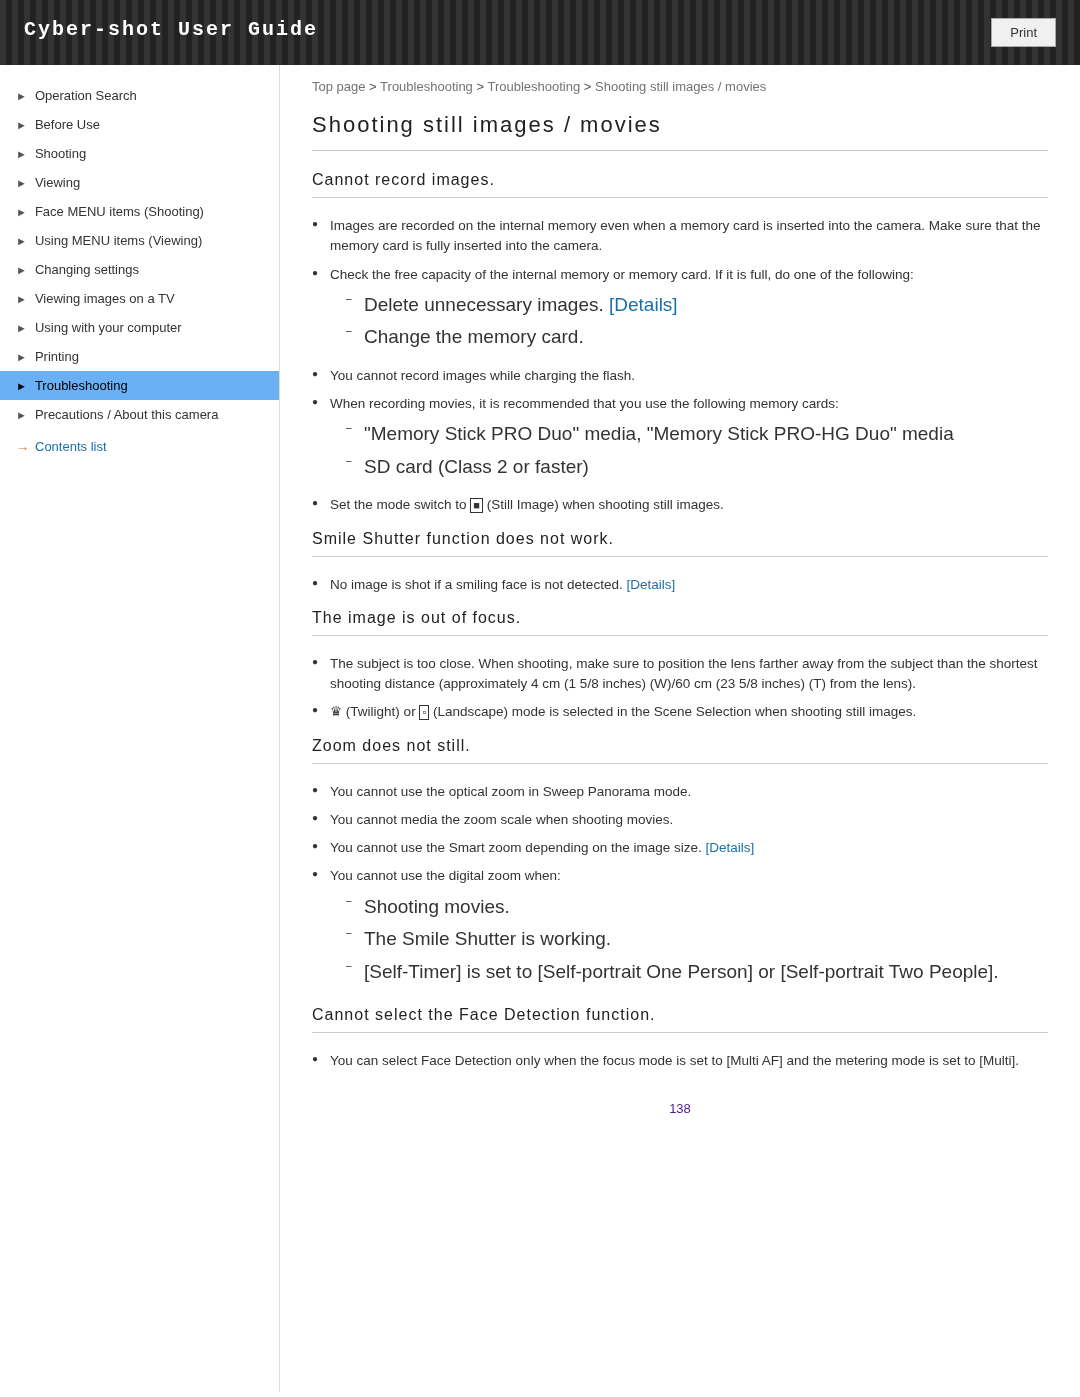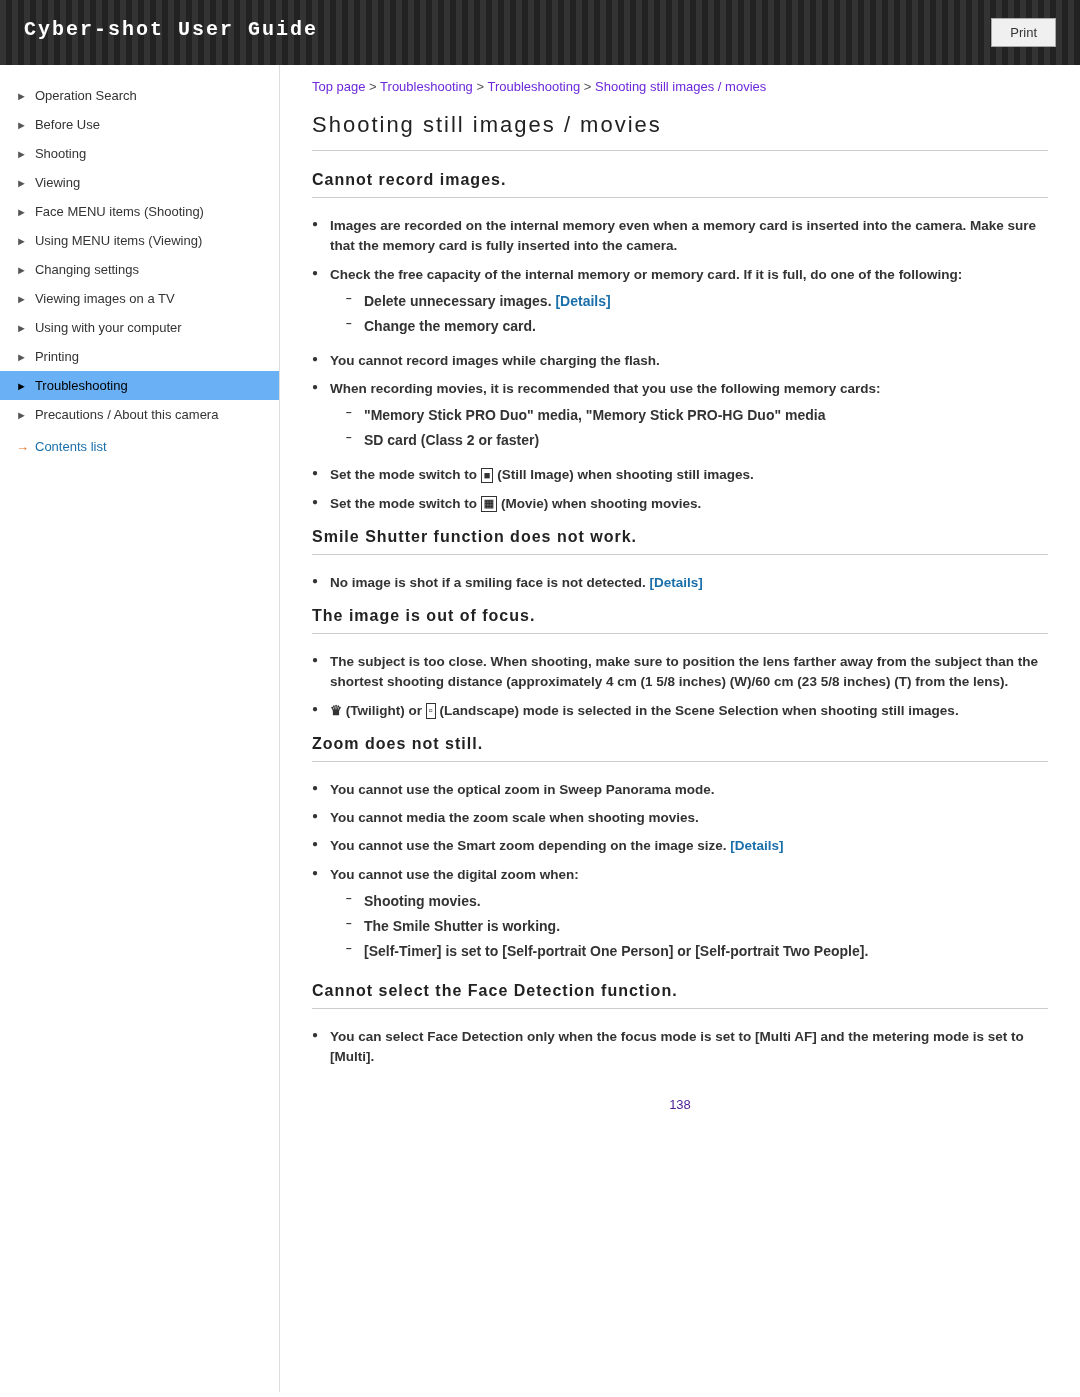--- a/index.html
+++ b/index.html
@@ -81,52 +81,51 @@
       padding: 0 32px 32px 32px;
       max-width: 800px;
     }
 
     
     .breadcrumb {
       padding: 14px 0 10px 0;
       font-size: 13px;
       color: #1a6faa;
     }
-    .breadcrumb a { color: #6d28d9; text-decoration: none; }
+    .breadcrumb a { color: #737373; text-decoration: none; }
     .breadcrumb span { color: #555; }
 
     
     .page-title {
       font-size: 22px;
       font-weight: normal;
       letter-spacing: 2px;
       border-bottom: 1px solid #ccc;
       padding-bottom: 12px;
       margin-bottom: 20px;
       margin-top: 8px;
       color: #222;
     }
 
     
     .section-title {
       font-size: 16px;
-      font-weight: bold;
+      font-weight: normal;
       letter-spacing: 1px;
       border-bottom: 1px solid #ccc;
       padding-bottom: 8px;
       margin-bottom: 14px;
       margin-top: 6px;
       color: #222;
     }
 
     .bullet-list {
       list-style: none;
       padding: 0;
       margin: 12px 0 10px 0;
-      font-weight: bold;
     }
     .bullet-list li {
       padding: 4px 0 4px 18px;
       position: relative;
       line-height: 1.5;
       font-size: 13.5px;
       color: #333;
     }
     .bullet-list li::before {
       content: '●';
@@ -138,21 +137,21 @@
     }
 
     .sub-list {
       list-style: none;
       padding: 0;
       margin: 4px 0 4px 16px;
     }
     .sub-list li {
       padding: 2px 0 2px 18px;
       position: relative;
-      font-size: 14px;
+      font-size: 19px;
       line-height: 1.5;
     }
     .sub-list li::before {
       content: '–';
       position: absolute;
       left: 0;
       top: 2px;
     }
 
     .link { color: #1a6faa; text-decoration: none; cursor: pointer; }
@@ -257,21 +256,20 @@
             <li><span>Check the free capacity of the internal memory or memory card. If it is full, do one of the following:</span><ul class="sub-list">
                 <li><span>Delete unnecessary images. </span><a class="link">[Details]</a></li>
                 <li><span>Change the memory card.</span></li>
               </ul></li>
             <li><span>You cannot record images while charging the flash.</span></li>
             <li><span>When recording movies, it is recommended that you use the following memory cards:</span><ul class="sub-list">
                 <li><span>"Memory Stick PRO Duo" media, "Memory Stick PRO-HG Duo" media</span></li>
                 <li><span>SD card (Class 2 or faster)</span></li>
               </ul></li>
             <li>Set the mode switch to <span class="icon-inline">■</span> (Still Image) when shooting still images.</li>
-            <li>Set the mode switch to <span class="icon-inline">▦</span> (Movie) when shooting movies.</li>
           </ul>
         </div>
         <div>
           <h2 class="section-title">Smile Shutter function does not work.</h2>
           <ul class="bullet-list">
             <li><span>No image is shot if a smiling face is not detected. </span><a class="link">[Details]</a></li>
           </ul>
         </div>
         <div>
           <h2 class="section-title">The image is out of focus.</h2>

